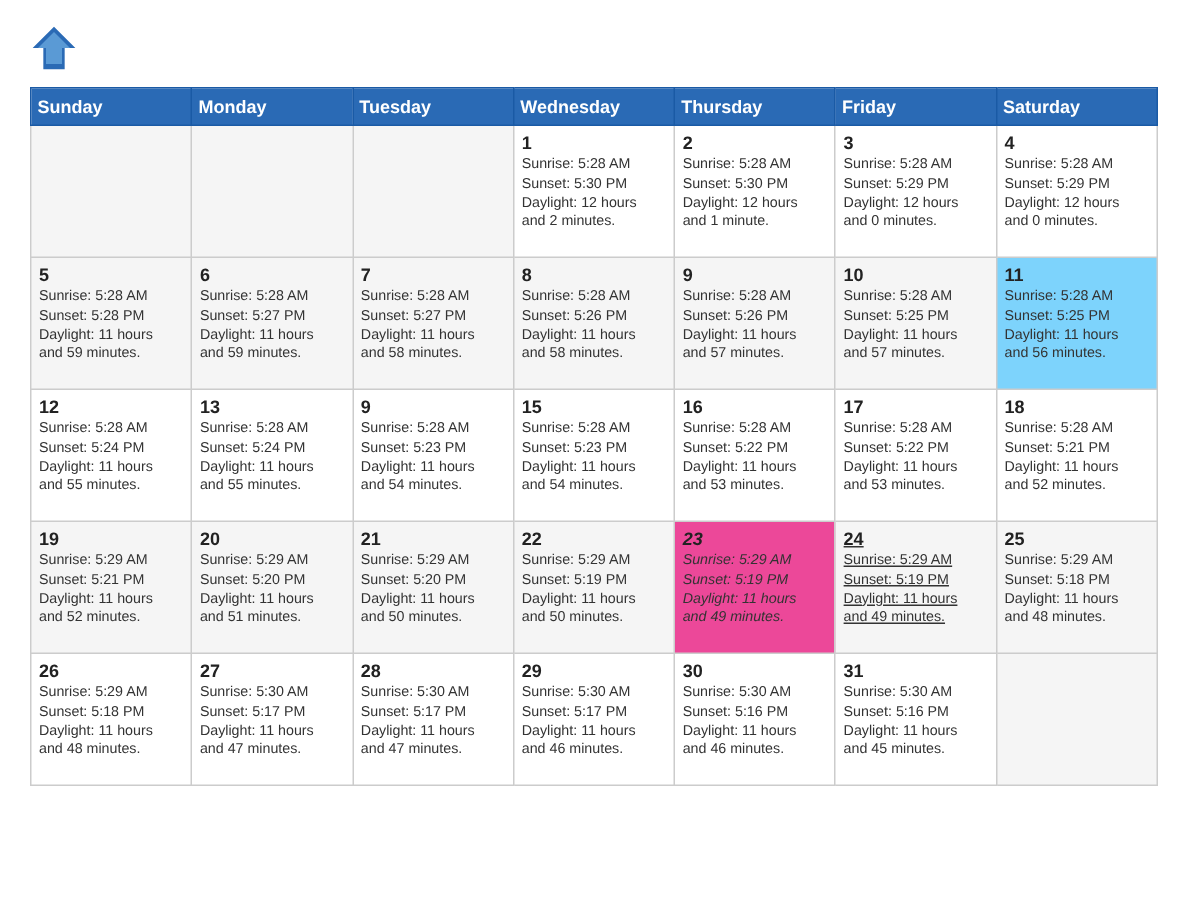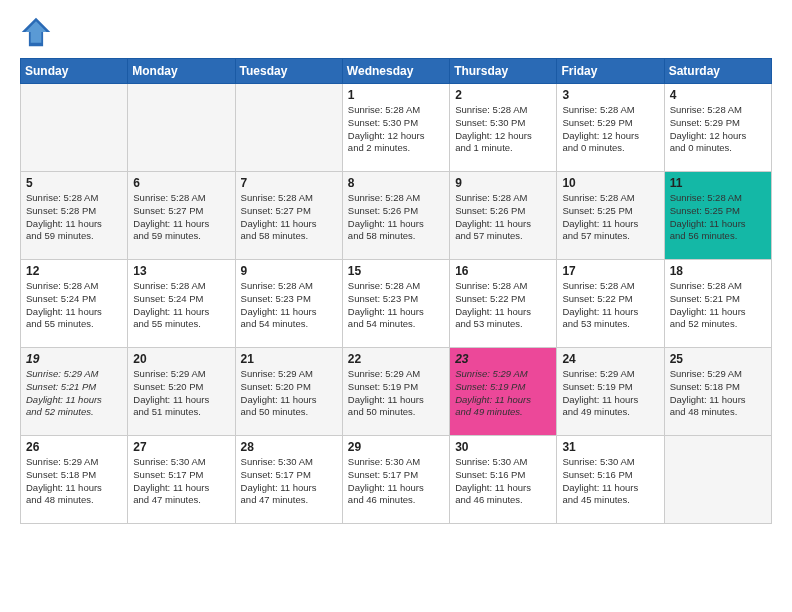--- a/index.html
+++ b/index.html
@@ -208,21 +208,21 @@
 Daylight: 11 hours
 and 57 minutes.</div>
           </td>
           <td style="background: rgb(245, 245, 245);">
             <span class="day-number">10</span>
             <div class="day-info" style="white-space: pre-line;">Sunrise: 5:28 AM
 Sunset: 5:25 PM
 Daylight: 11 hours
 and 57 minutes.</div>
           </td>
-          <td style="background: #14b8a6;">
+          <td style="background: #7dd3fc;">
             <span class="day-number">11</span>
             <div class="day-info" style="white-space: pre-line;">Sunrise: 5:28 AM
 Sunset: 5:25 PM
 Daylight: 11 hours
 and 56 minutes.</div>
           </td>
         </tr>
         <tr>
           <td>
             <span class="day-number">12</span>
@@ -268,21 +268,21 @@
           </td>
           <td>
             <span class="day-number">18</span>
             <div class="day-info" style="white-space: pre-line;">Sunrise: 5:28 AM
 Sunset: 5:21 PM
 Daylight: 11 hours
 and 52 minutes.</div>
           </td>
         </tr>
         <tr style="background: rgb(245, 245, 245);">
-          <td style="background: rgb(245, 245, 245); font-style: italic;">
+          <td style="background: rgb(245, 245, 245);">
             <span class="day-number">19</span>
             <div class="day-info" style="white-space: pre-line;">Sunrise: 5:29 AM
 Sunset: 5:21 PM
 Daylight: 11 hours
 and 52 minutes.</div>
           </td>
           <td style="background: rgb(245, 245, 245);">
             <span class="day-number">20</span>
             <div class="day-info" style="white-space: pre-line;">Sunrise: 5:29 AM
 Sunset: 5:20 PM
@@ -303,21 +303,21 @@
 Daylight: 11 hours
 and 50 minutes.</div>
           </td>
           <td style="background: #ec4899; font-style: italic;">
             <span class="day-number">23</span>
             <div class="day-info" style="white-space: pre-line;">Sunrise: 5:29 AM
 Sunset: 5:19 PM
 Daylight: 11 hours
 and 49 minutes.</div>
           </td>
-          <td style="background: rgb(245, 245, 245);">
+          <td style="background: rgb(245, 245, 245); text-decoration: underline;">
             <span class="day-number">24</span>
             <div class="day-info" style="white-space: pre-line;">Sunrise: 5:29 AM
 Sunset: 5:19 PM
 Daylight: 11 hours
 and 49 minutes.</div>
           </td>
           <td style="background: rgb(245, 245, 245); margin-top: 41px;">
             <span class="day-number">25</span>
             <div class="day-info" style="white-space: pre-line;">Sunrise: 5:29 AM
 Sunset: 5:18 PM

